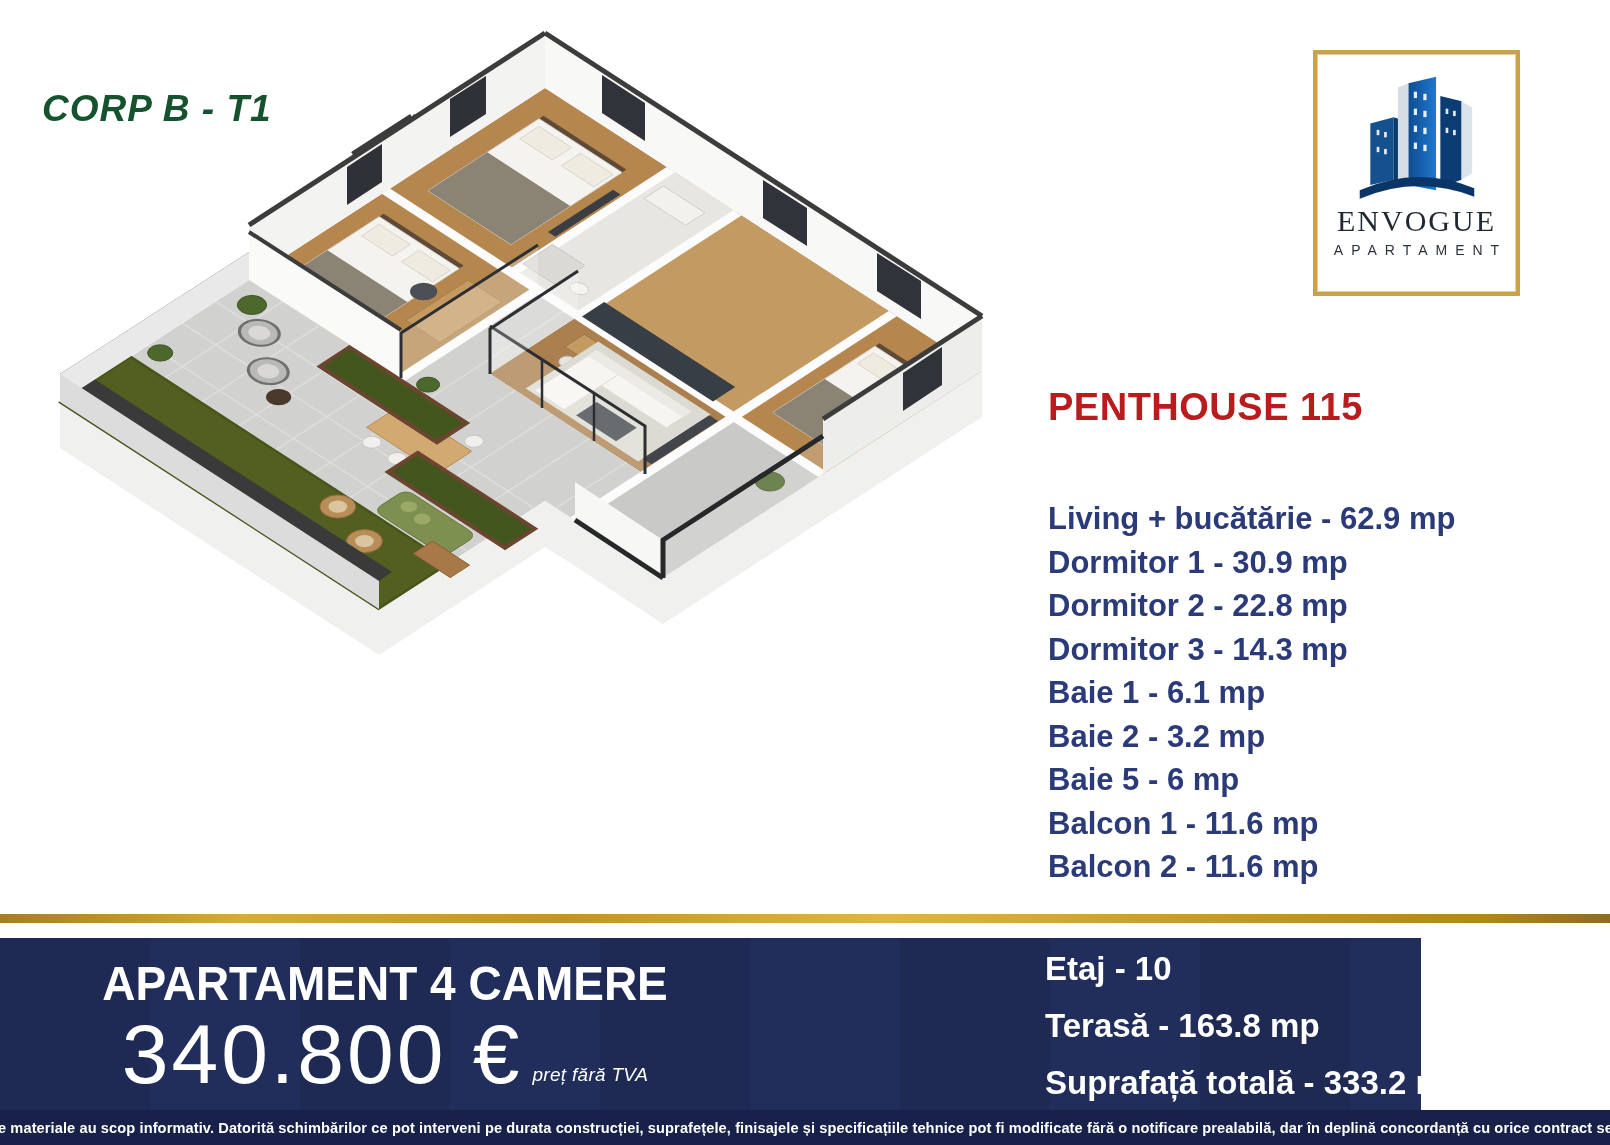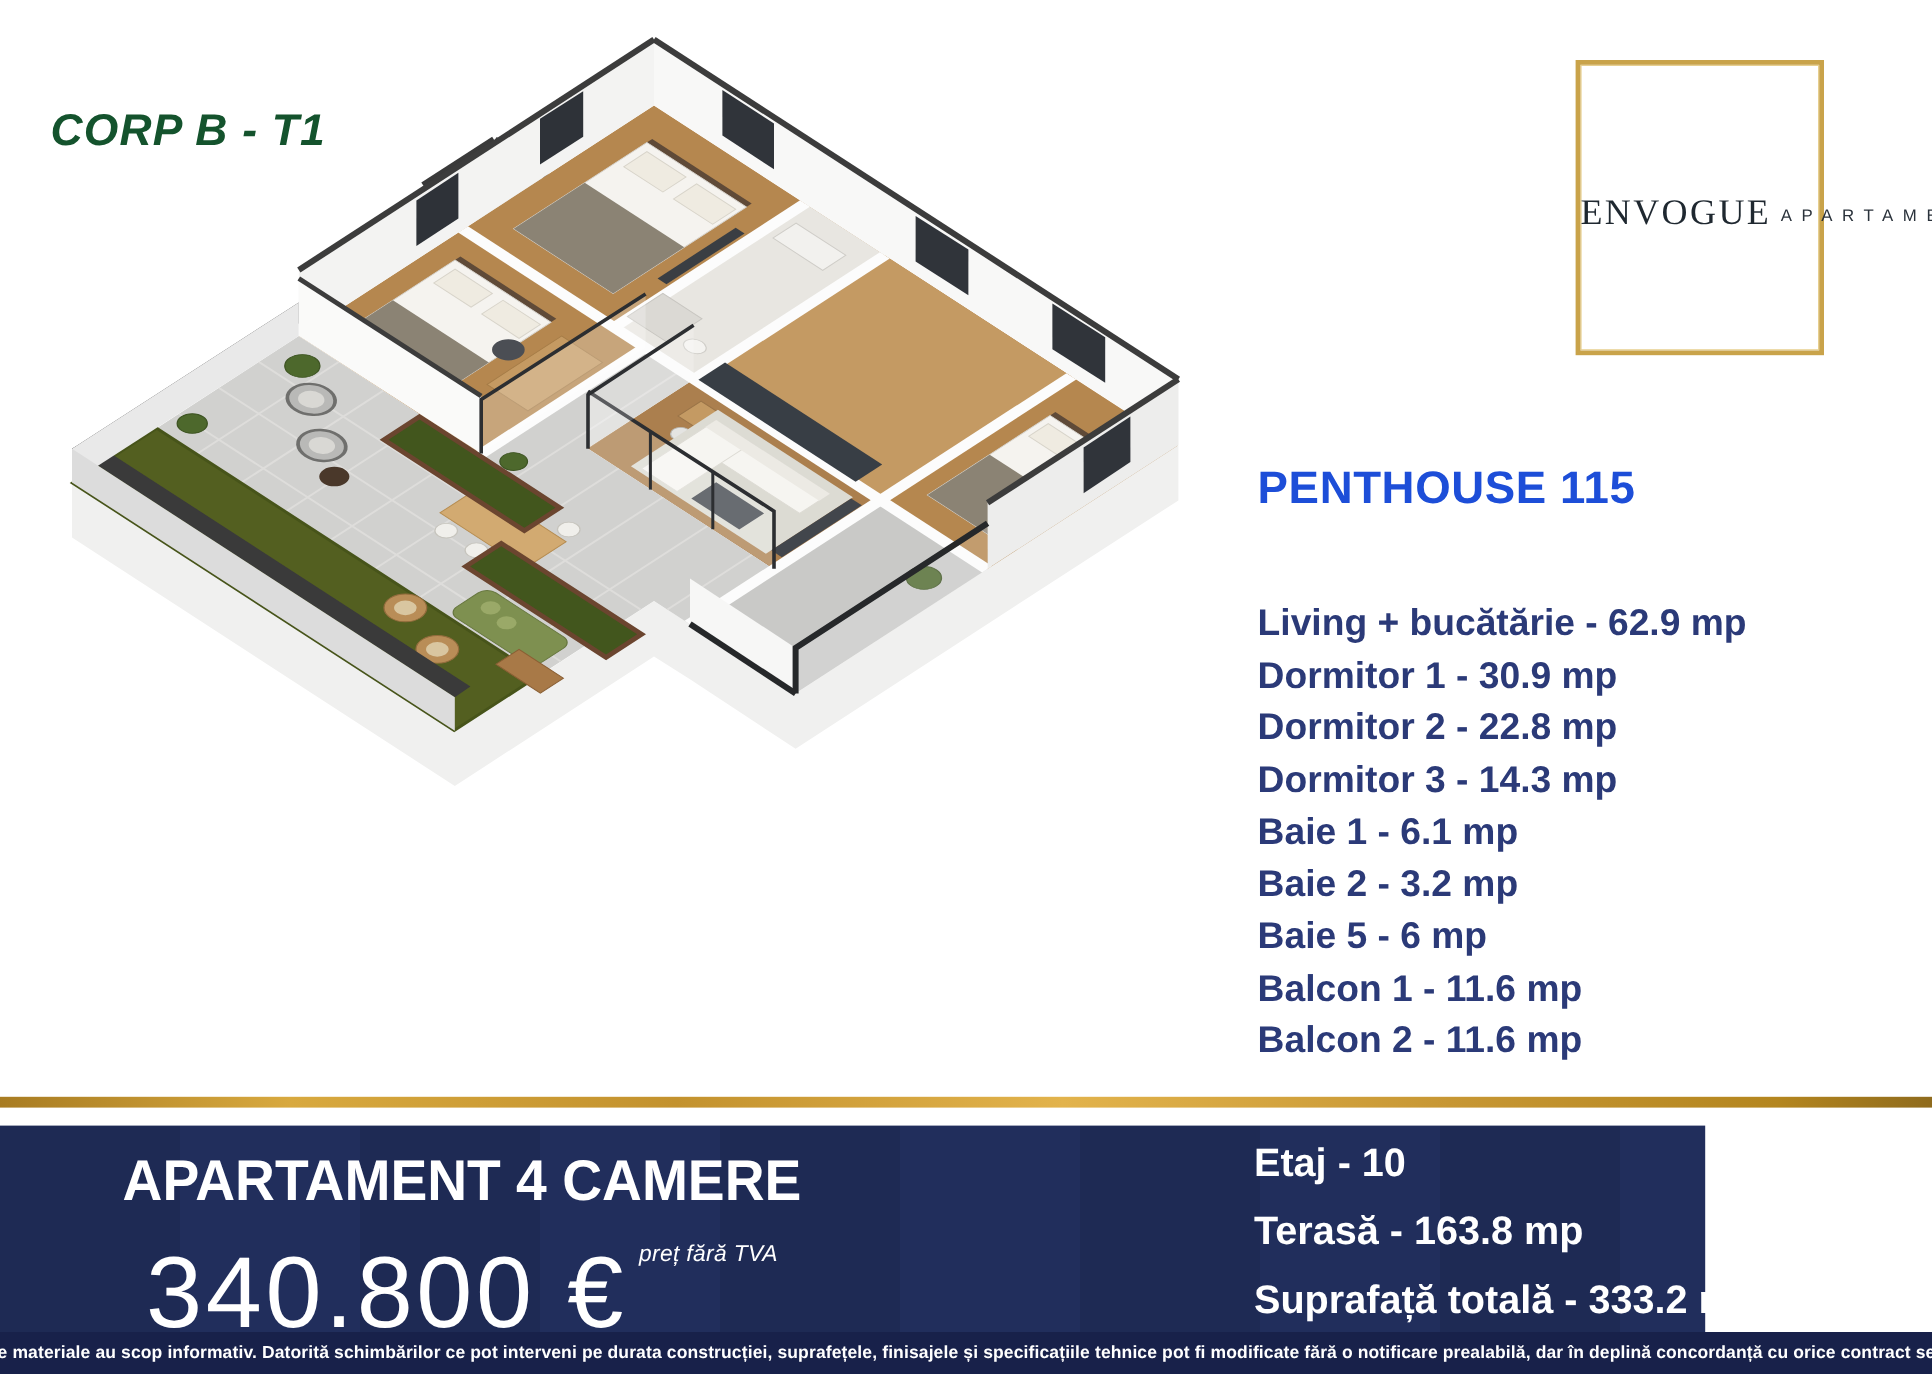--- a/index.html
+++ b/index.html
@@ -4,38 +4,38 @@
 <style>
   html,body{margin:0;padding:0;background:#ffffff;}
   .stage{position:relative;width:1610px;height:1145px;background:#ffffff;overflow:hidden;
          font-family:"Liberation Sans", sans-serif;}
   
   .corp{position:absolute;left:42px;top:88px;font-size:37px;font-weight:800;font-style:italic;
         color:#14532d;letter-spacing:1px;}
   
   .logo{position:absolute;left:1313px;top:50px;width:207px;height:246px;border:4px solid #c9a34a;
         box-shadow:inset 0 0 0 1px #e7cf8f;background:#ffffff;box-sizing:border-box;
-        display:flex;align-items:center;justify-content:flex-start;padding-top:8px;}
+        display:flex;flex-direction:column;align-items:center;justify-content:flex-start;padding-top:8px;}
   .logo-l1{font-family:"Liberation Serif", serif;font-size:30px;color:#1f2830;letter-spacing:2px;margin-top:2px;}
   .logo-l2{font-size:14px;color:#2a323b;letter-spacing:8px;margin-top:4px;text-indent:8px;}
   
   .unit{position:absolute;left:1048px;top:386px;width:540px;}
-  .unit h1{margin:0;font-size:38px;font-weight:800;color:#1d4ed8;letter-spacing:.5px;}
+  .unit h1{margin:0;font-size:38px;font-weight:800;color:#b91c1c;letter-spacing:.5px;}
   .rooms{margin-top:68px;}
   .room-line{font-size:31px;font-weight:700;color:#2b3a78;line-height:43.5px;white-space:nowrap;}
   
   .goldbar{position:absolute;left:0;top:914px;width:1610px;height:9px;
     background:linear-gradient(90deg,#a87c22 0%,#d8a93f 15%,#c3922e 35%,#e2b34c 55%,#c79734 75%,#b4861f 92%,#8f6b1d 100%);}
   
   .banner{position:absolute;left:0;top:938px;width:1421px;height:207px;
     background:repeating-linear-gradient(90deg,#1e2a54 0px,#1e2a54 150px,#212e5c 150px,#212e5c 300px);}
   .apt{position:absolute;left:55px;top:22px;width:660px;text-align:center;color:#ffffff;
        font-size:46px;font-weight:800;letter-spacing:0;line-height:1;transform:scaleY(1.04);}
   .price-row{position:absolute;left:55px;top:74px;width:660px;display:flex;justify-content:center;
-             align-items:flex-start;gap:10px;color:#ffffff;margin-top:23px;}
+             align-items:flex-end;gap:10px;color:#ffffff;}
   .price{font-size:84px;font-weight:300;line-height:1;letter-spacing:3px;}
   .price-note{font-size:19px;font-weight:400;padding-bottom:10px;letter-spacing:.3px;font-style:italic;}
   .details{position:absolute;left:1045px;top:14px;color:#ffffff;}
   .detail-line{font-size:33px;font-weight:700;line-height:34px;margin-bottom:23px;white-space:nowrap;}
   .disclaimer{position:absolute;left:0;bottom:0;width:1610px;height:35px;background:#18214a;
       display:flex;align-items:center;justify-content:center;color:#ffffff;
       font-size:14.6px;font-weight:700;letter-spacing:.1px;white-space:nowrap;}
   .plan{position:absolute;left:0;top:28px;}
 </style>
 </head>

